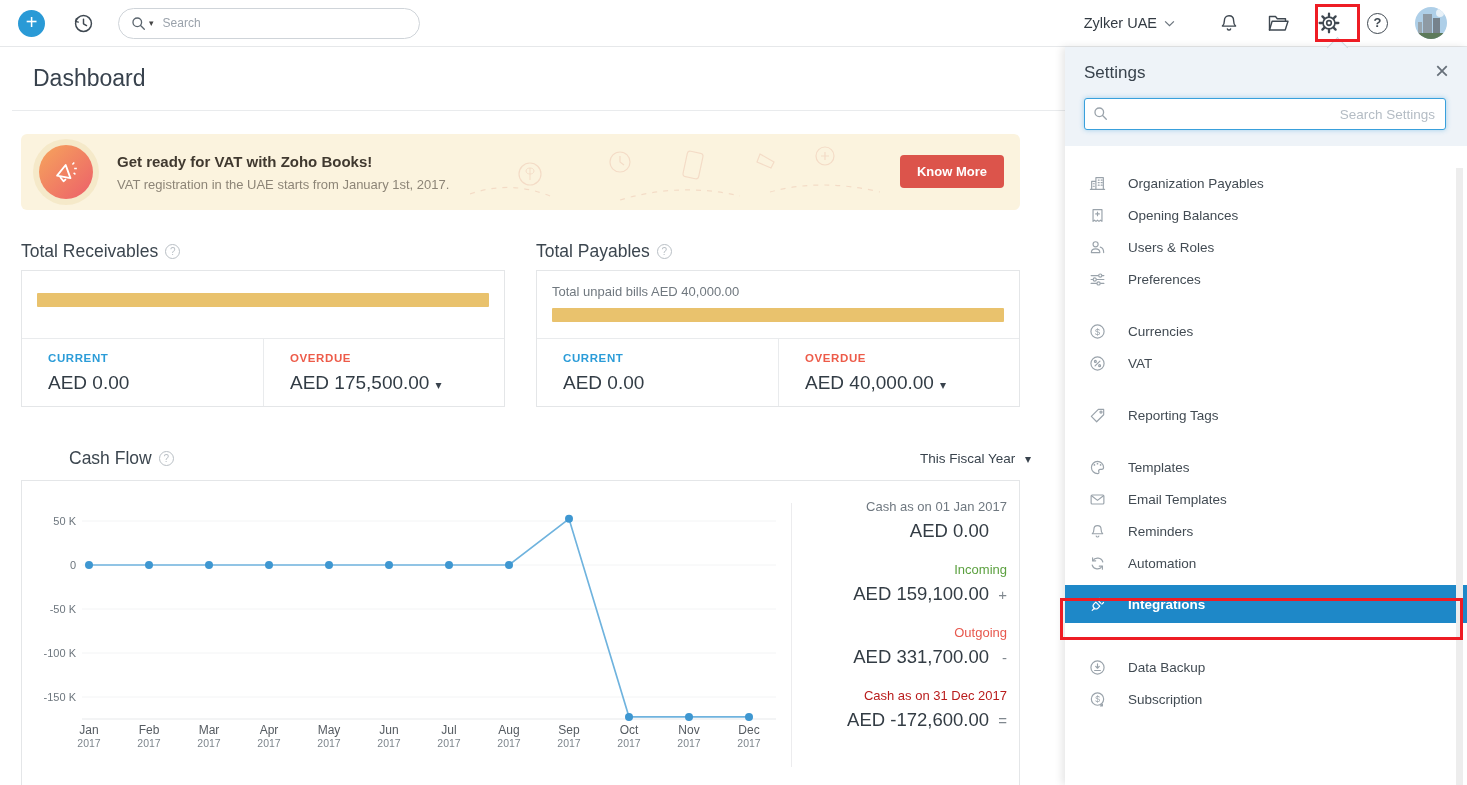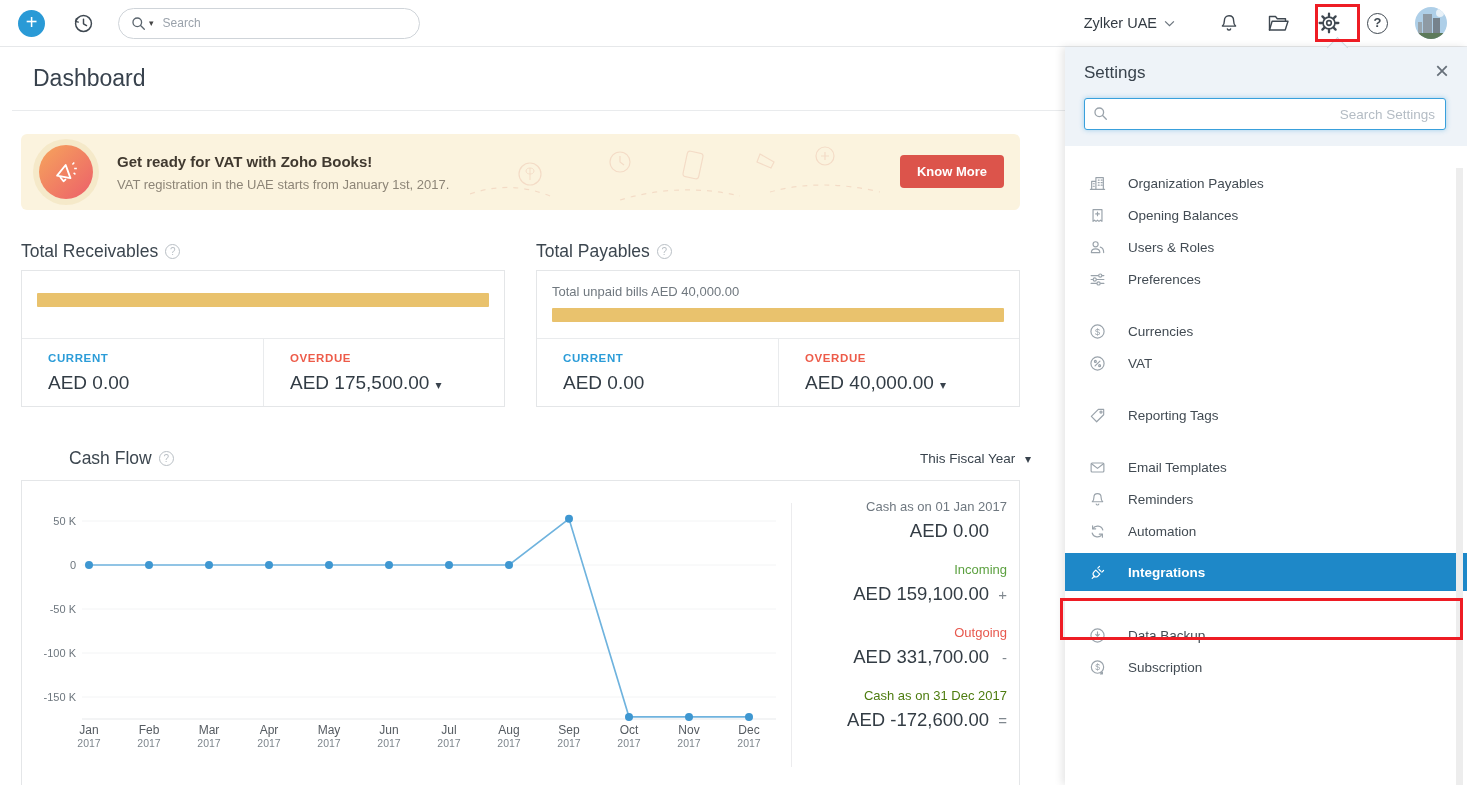--- a/index.html
+++ b/index.html
@@ -60,21 +60,21 @@
   .col-label.current { color:#2b9cd8; } .col-label.overdue { color:#ed5b49; }
   .col-value { font-size:19px; color:#323c45; margin-top:8px; cursor:default; }
   .dd-caret { font-size:12px; color:#39434d; margin-left:6px; cursor:pointer; }
 
   .cf-title { position:absolute; left:21px; top:448px;margin-left:48px; }
   .cf-period { position:absolute; left:920px; top:451px; font-size:13.5px; color:#39434d; cursor:pointer; }
   .chart-card { position:absolute; left:21px; top:480px; width:999px; height:312px; border:1px solid #e4e6e8; background:#fff; }
   .chart-divider { position:absolute; left:769px; top:22px; bottom:24px; width:1px; background:#ececee; }
   .cf-summary { position:absolute; right:12px; top:16px; width:215px; text-align:right; }
   .cfs-label { font-size:13px; color:#6f7880; margin-top:2px; }
-  .cfs-label.green { color:#5ba03f; } .cfs-label.red { color:#e7584e; } .cfs-label.blue { color:#4d7c0f; }
+  .cfs-label.green { color:#5ba03f; } .cfs-label.red { color:#e7584e; } .cfs-label.blue { color:#b91c1c; }
   .cfs-row { display:flex; justify-content:flex-end; align-items:baseline; margin:6px 0 20px 0; }
   .cfs-value { font-size:18.5px; color:#333c44; }
   .cfs-op { width:18px; text-align:right; font-size:15px; color:#80888f; }
 
   
   .panel { position:absolute; left:1065px; top:47px; width:402px; height:738px; background:#fff;
     box-shadow:-3px 0 8px rgba(0,0,0,.10); z-index:40; }
   .panel-caret { position:absolute; left:1330px; top:40px; width:15px; height:15px; background:#eef3f8;
     border-left:1px solid #cdd6de; border-top:1px solid #cdd6de; transform:rotate(45deg); z-index:45; }
   .panel-header { height:99px; background:#eef3f8; padding:16px 21px 0 19px; position:relative; }
@@ -392,20 +392,29 @@
             <path d="M8.8 2.3 h5 v5 L7.2 13.9 2.2 8.9 Z"></path>
             <circle cx="11.3" cy="4.8" r="1"></circle>
           </svg>
         <span class="s-label">Reporting Tags</span>
       </div>
     </div>
 
     <div class="s-group g-tight">
       <div class="s-item">
         <svg class="sic" viewBox="0 0 16 16">
+            <path d="M8 2.3 a5.7 5.7 0 1 0 0 11.4 c1.3 0 1.7-.9 1.2-1.8 -.5-1 .2-2.1 1.4-2.1 h1.3 c1 0 1.8-.9 1.8-2 A5.7 5.7 0 0 0 8 2.3 z"></path>
+            <circle cx="5.1" cy="5.6" r=".8" fill="#9aa3ab" stroke="none"></circle>
+            <circle cx="8" cy="4.4" r=".8" fill="#9aa3ab" stroke="none"></circle>
+            <circle cx="10.9" cy="5.6" r=".8" fill="#9aa3ab" stroke="none"></circle>
+          </svg>
+        <span class="s-label">Templates</span>
+      </div>
+      <div class="s-item">
+        <svg class="sic" viewBox="0 0 16 16">
             <rect x="2" y="3.8" width="12" height="8.4" rx="1"></rect>
             <path d="M2.4 4.4 L8 8.8 13.6 4.4"></path>
           </svg>
         <span class="s-label">Email Templates</span>
       </div>
       <div class="s-item">
         <svg class="sic" viewBox="0 0 16 16">
             <path d="M8 2.4 c2.2 0 3.4 1.6 3.4 3.6 0 2.7.7 3.4 1.5 4.1 H3.1 c.8-.7 1.5-1.4 1.5-4.1 0-2 1.2-3.6 3.4-3.6 z M6.8 12.3 a1.25 1.25 0 0 0 2.4 0"></path>
           </svg>
         <span class="s-label">Reminders</span>

